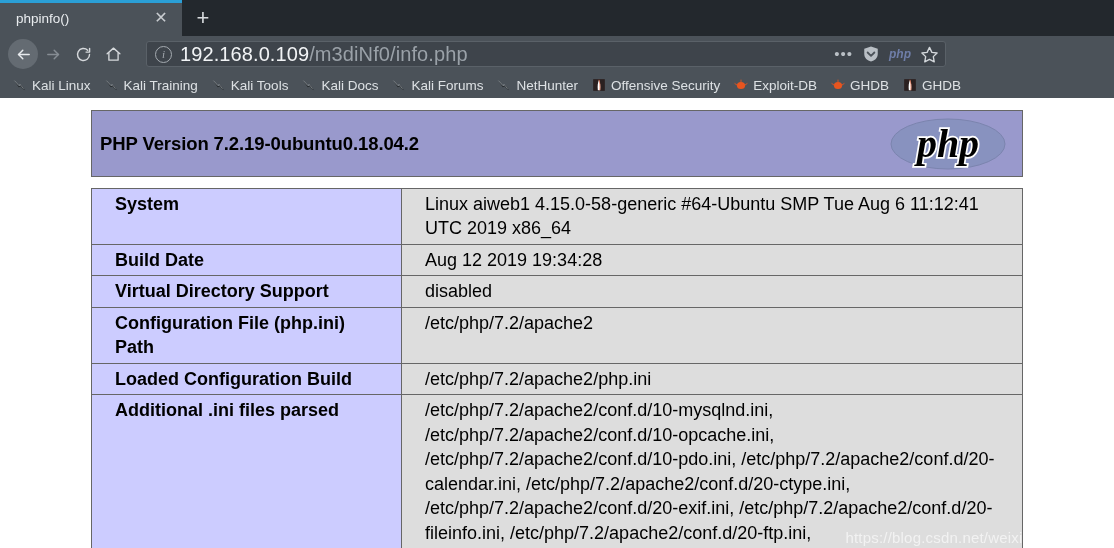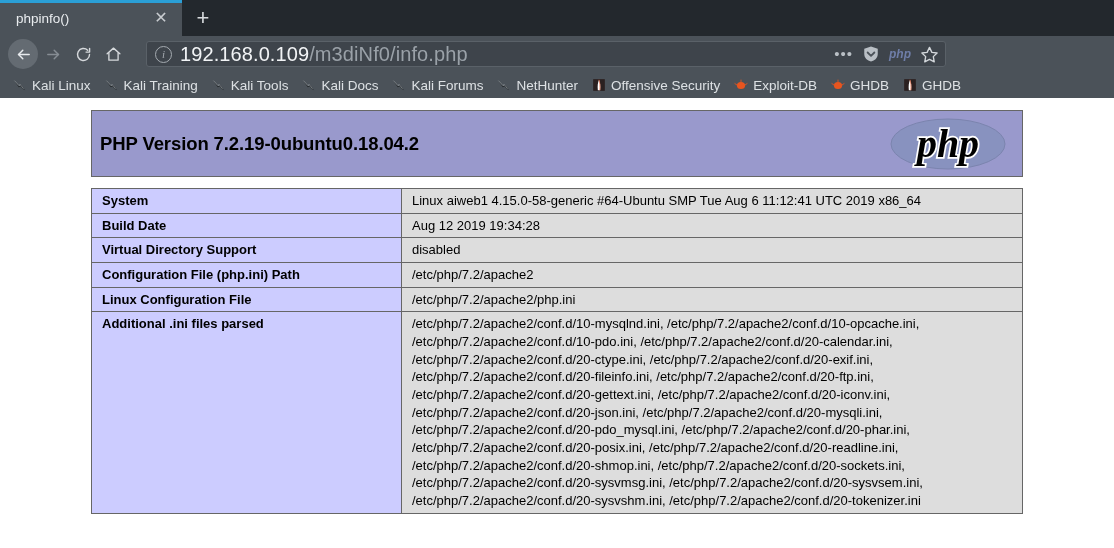--- a/index.html
+++ b/index.html
@@ -161,23 +161,23 @@
   }
 
   table.infotable {
     width: 100%;
     border-collapse: collapse;
     margin-top: 11px;
     table-layout: fixed;
   }
   table.infotable td {
     border: 1px solid #666;
-    padding: 3px 10px;
+    padding: 3px 23px;
     vertical-align: top;
-    font-size: 13px;
+    font-size: 18px;
     line-height: 1.36;
   }
   td.e {
     background: #ccccff;
     font-weight: bold;
     color: #000;
     width: 310px;
   }
   td.v {
     background: #dddddd;
@@ -357,21 +357,21 @@
    </tr>
             <tr>
      <td class="e">Virtual Directory Support</td>
      <td class="v">disabled</td>
    </tr>
             <tr>
      <td class="e">Configuration File (php.ini) Path</td>
      <td class="v">/etc/php/7.2/apache2</td>
    </tr>
             <tr>
-     <td class="e">Linux Configuration File</td>
+     <td class="e">Loaded Configuration Build</td>
      <td class="v">/etc/php/7.2/apache2/php.ini</td>
    </tr>
             <tr>
      <td class="e">Additional .ini files parsed</td>
      <td class="v">/etc/php/7.2/apache2/conf.d/10-mysqlnd.ini, /etc/php/7.2/apache2/conf.d/10-opcache.ini, /etc/php/7.2/apache2/conf.d/10-pdo.ini, /etc/php/7.2/apache2/conf.d/20-calendar.ini, /etc/php/7.2/apache2/conf.d/20-ctype.ini, /etc/php/7.2/apache2/conf.d/20-exif.ini, /etc/php/7.2/apache2/conf.d/20-fileinfo.ini, /etc/php/7.2/apache2/conf.d/20-ftp.ini, /etc/php/7.2/apache2/conf.d/20-gettext.ini, /etc/php/7.2/apache2/conf.d/20-iconv.ini, /etc/php/7.2/apache2/conf.d/20-json.ini, /etc/php/7.2/apache2/conf.d/20-mysqli.ini, /etc/php/7.2/apache2/conf.d/20-pdo_mysql.ini, /etc/php/7.2/apache2/conf.d/20-phar.ini, /etc/php/7.2/apache2/conf.d/20-posix.ini, /etc/php/7.2/apache2/conf.d/20-readline.ini, /etc/php/7.2/apache2/conf.d/20-shmop.ini, /etc/php/7.2/apache2/conf.d/20-sockets.ini, /etc/php/7.2/apache2/conf.d/20-sysvmsg.ini, /etc/php/7.2/apache2/conf.d/20-sysvsem.ini, /etc/php/7.2/apache2/conf.d/20-sysvshm.ini, /etc/php/7.2/apache2/conf.d/20-tokenizer.ini</td>
    </tr>
           </tbody>
       </table>
 
     </div>

